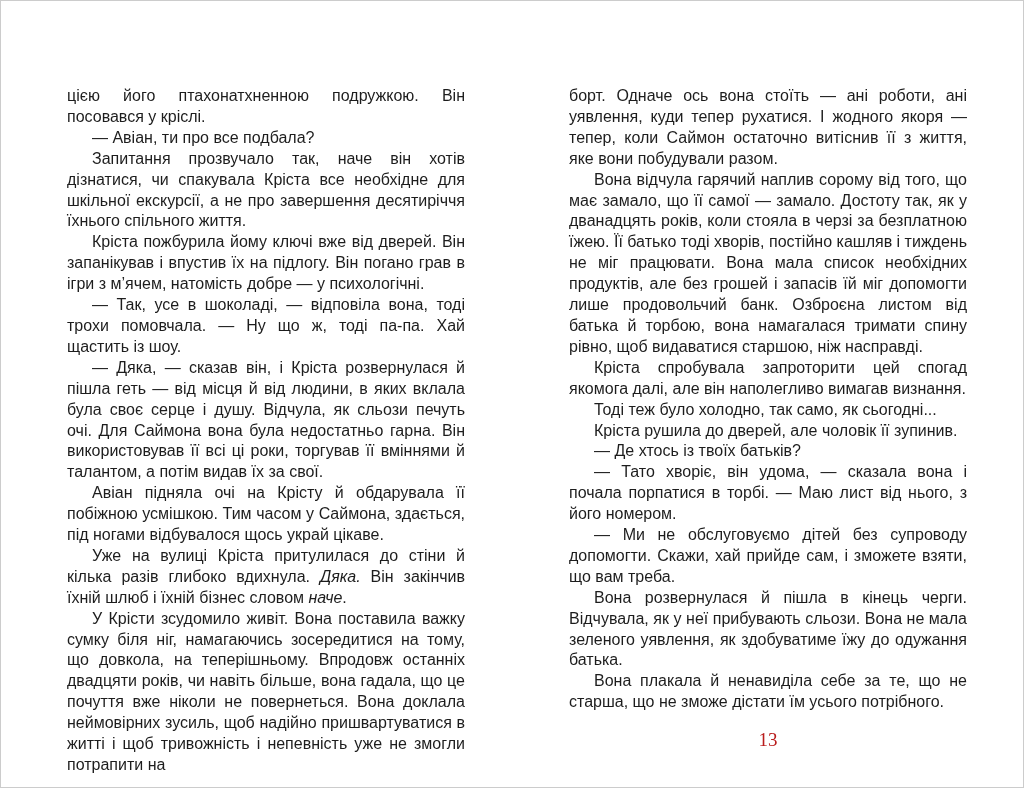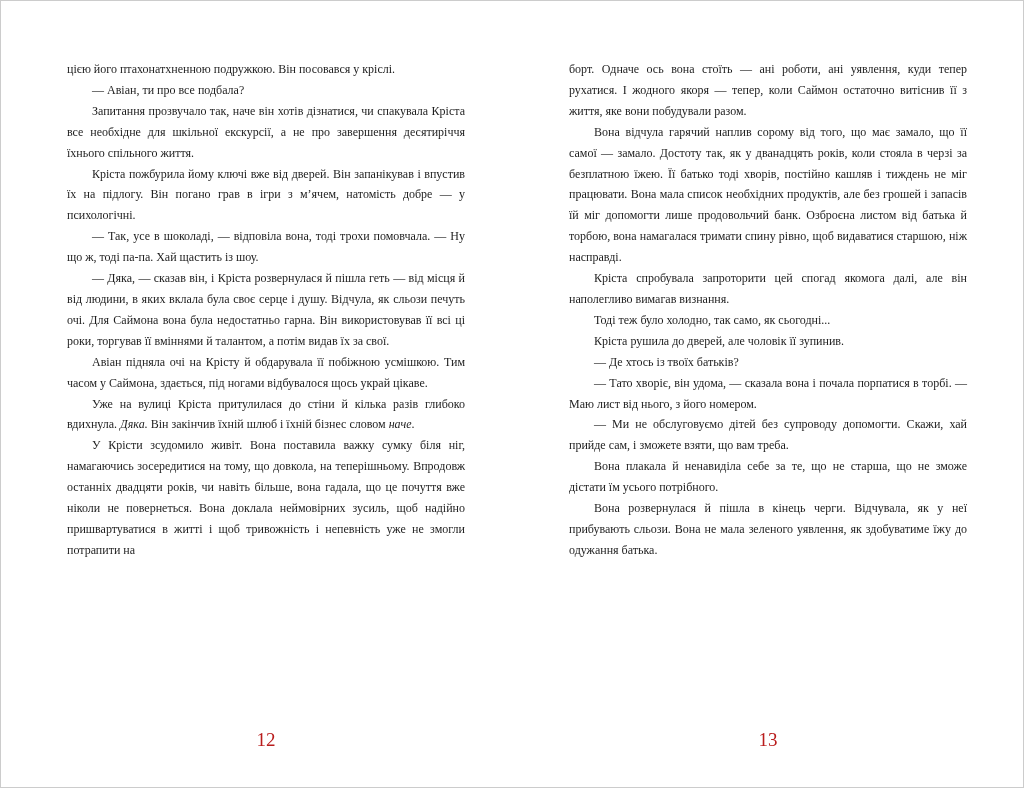--- a/index.html
+++ b/index.html
@@ -20,26 +20,27 @@
   }
   .page {
     width: 398px;
     display: flex;
     flex-direction: column;
   }
   .gutter {
     flex: 1;
   }
   .page-text {
-    font-family: Liberation Serif, serif;
-    font-size: 12px;
+    font-family: Liberation Sans, sans-serif;
+    font-size: 16px;
     line-height: 20.9px;
     color: #1d1d1d;
     text-align: justify;
     hyphens: auto;
+    margin-top: 27px;
     -webkit-hyphens: auto;
   }
   .para {
     margin: 0;
     text-indent: 25px;
   }
   .para.noindent {
     text-indent: 0;
   }
   .page-number {
@@ -76,19 +77,19 @@
   <div class="page">
     <div class="page-text">
         <p class="para noindent">борт. Одначе ось вона стоїть — ані роботи, ані уявлення, куди тепер рухатися. І жодного якоря — тепер, коли Саймон остаточно витіснив її з життя, яке вони побудували разом.</p>
         <p class="para">Вона відчула гарячий наплив сорому від того, що має замало, що її самої — замало. Достоту так, як у дванадцять років, коли стояла в черзі за безплатною їжею. Її батько тоді хворів, постійно кашляв і тиждень не міг працювати. Вона мала список необхідних продуктів, але без грошей і запасів їй міг допомогти лише продовольчий банк. Озброєна листом від батька й торбою, вона намагалася тримати спину рівно, щоб видаватися старшою, ніж насправді.</p>
         <p class="para">Кріста спробувала запроторити цей спогад якомога далі, але він наполегливо вимагав визнання.</p>
         <p class="para">Тоді теж було холодно, так само, як сьогодні...</p>
         <p class="para">Кріста рушила до дверей, але чоловік її зупинив.</p>
         <p class="para">— Де хтось із твоїх батьків?</p>
         <p class="para">— Тато хворіє, він удома, — сказала вона і почала порпатися в торбі. — Маю лист від нього, з його номером.</p>
         <p class="para">— Ми не обслуговуємо дітей без супроводу допомогти. Скажи, хай прийде сам, і зможете взяти, що вам треба.</p>
+        <p class="para">Вона розвернулася й пішла в кінець черги. Відчувала, як у неї прибувають сльози. Вона не мала зеленого уявлення, як здобуватиме їжу до одужання батька.</p>
         <p class="para">Вона плакала й ненавиділа себе за те, що не старша, що не зможе дістати їм усього потрібного.</p>
-        <p class="para">Вона розвернулася й пішла в кінець черги. Відчувала, як у неї прибувають сльози. Вона не мала зеленого уявлення, як здобуватиме їжу до одужання батька.</p>
       </div>
     <div class="page-number">13</div>
   </div>
 
 </div>
 
 </body></html>

